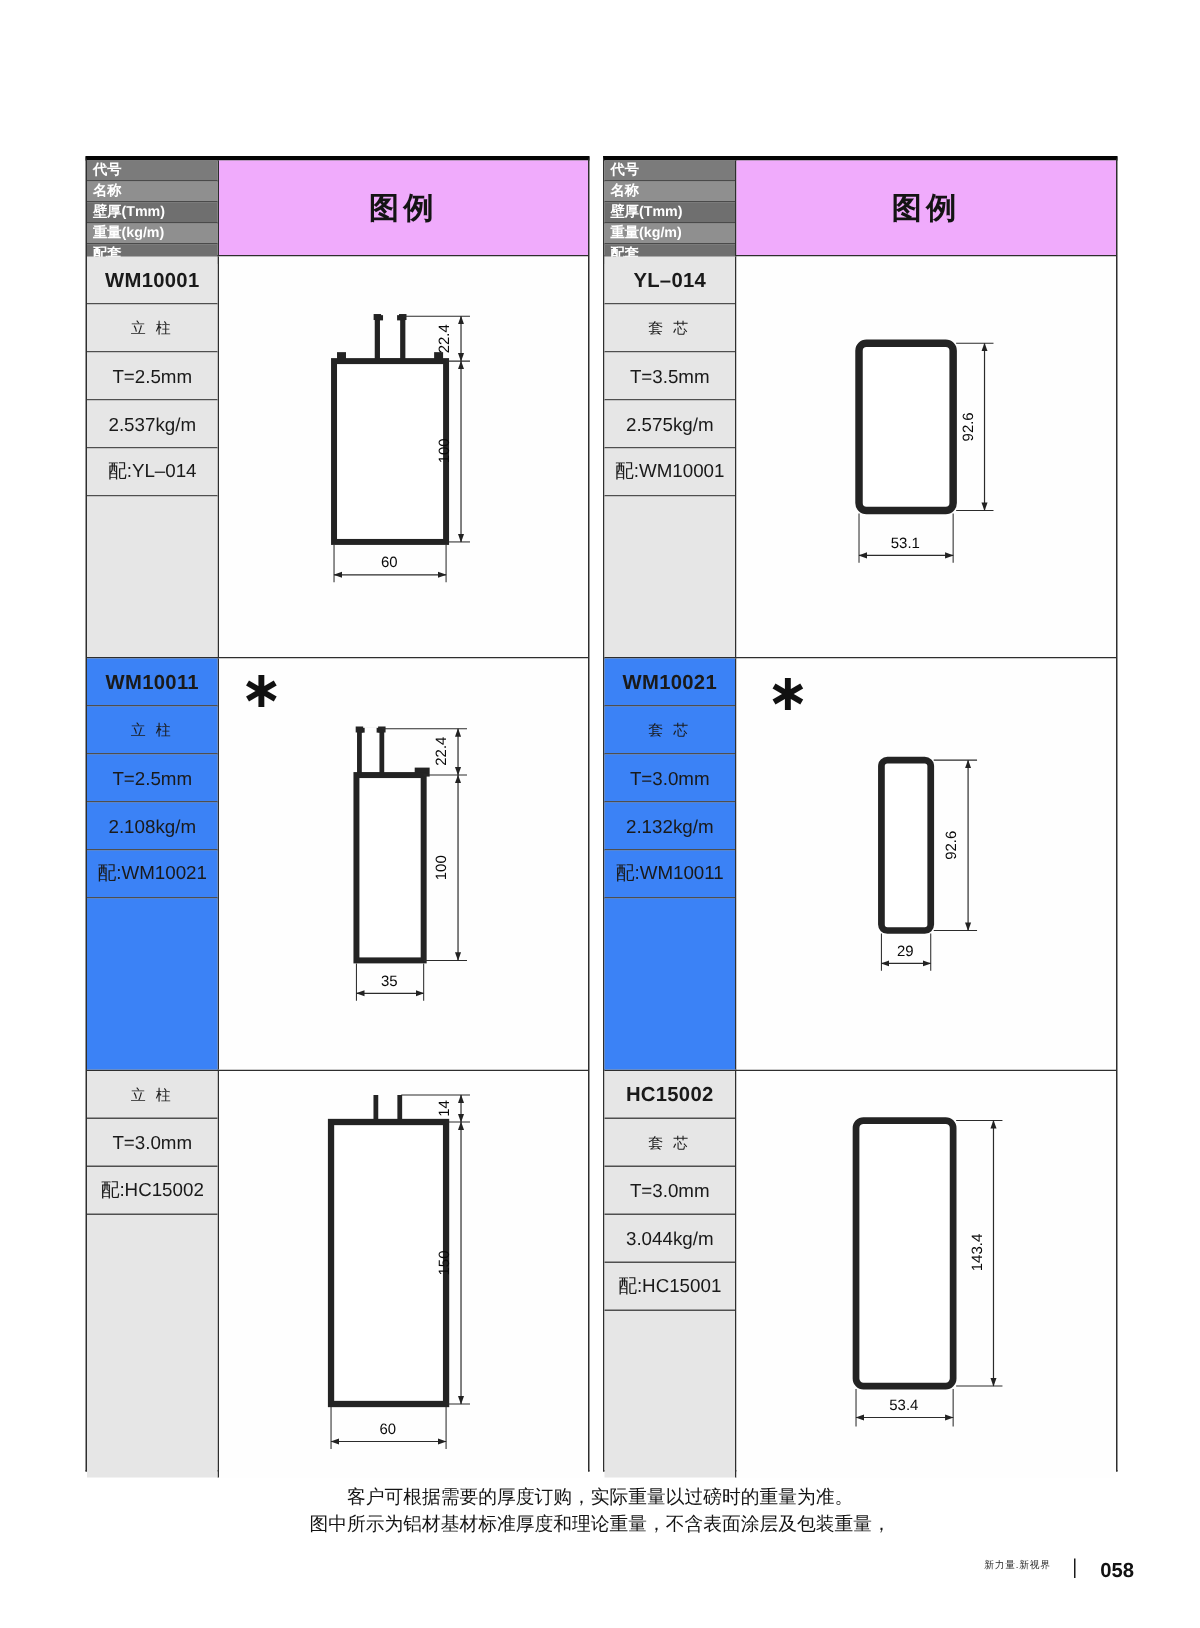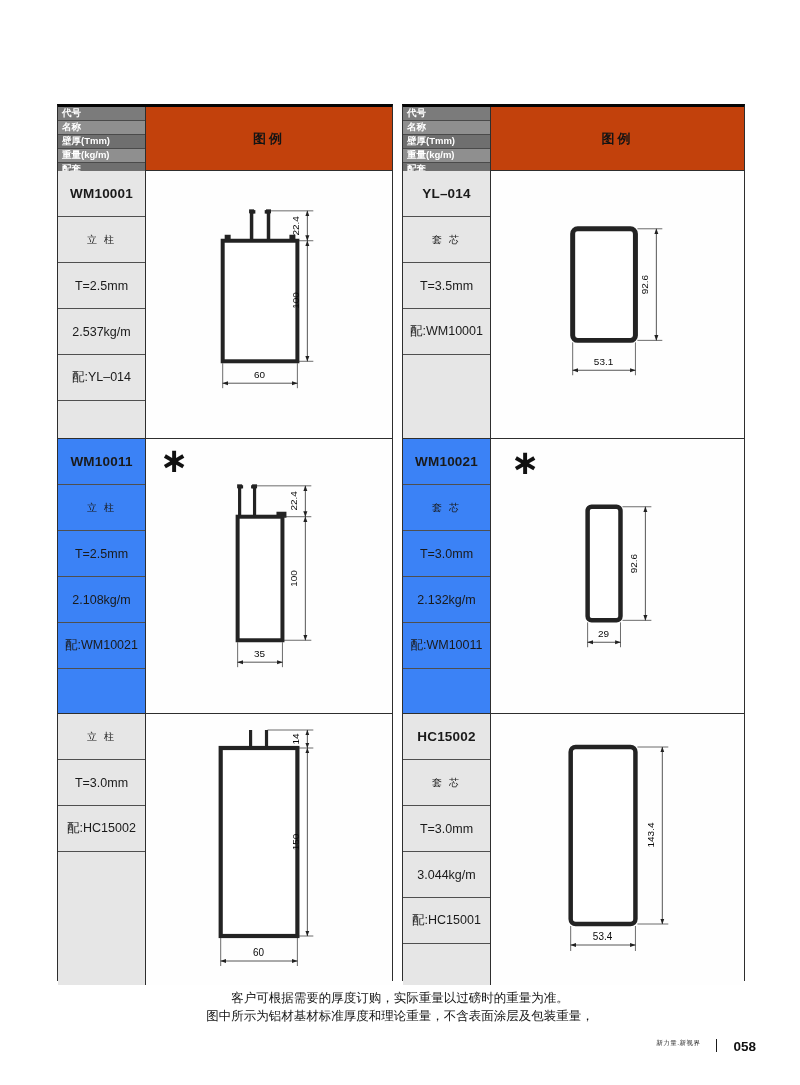--- a/index.html
+++ b/index.html
@@ -18,28 +18,28 @@
 
   
   .thead{display:flex;height:63px;border-bottom:1px solid #2e2e2e;}
   .thead-rows{width:88px;display:flex;flex-direction:column;box-sizing:border-box;border-right:1px solid #2e2e2e;}
   .hrow{flex:1;display:flex;align-items:center;padding-left:4px;color:#ffffff;
         font-size:9.5px;font-weight:bold;border-bottom:1px solid #4a4a4a;box-sizing:border-box;}
   .hrow:nth-child(odd){background:#6f6f6f;}
   .hrow:nth-child(even){background:#8f8f8f;}
   .hrow:first-child{background:#7b7b7b;}
   .hrow:last-child{border-bottom:none;}
-  .legend{flex:1;background:#c2410c;display:flex;align-items:center;justify-content:center;
-          font-size:13px;font-weight:bold;letter-spacing:3px;color:#141414;}
+  .legend{flex:1;background:#f0abfc;display:flex;align-items:center;justify-content:center;
+          font-size:20px;font-weight:bold;letter-spacing:3px;color:#141414;}
 
   
   .block{display:flex;border-bottom:1px solid #2e2e2e;box-sizing:border-box;}
   .block:last-child{border-bottom:none;}
   .labels{width:88px;display:flex;flex-direction:column;border-right:1px solid #2e2e2e;box-sizing:border-box;}
-  .lcell{height:46px;display:flex;align-items:center;justify-content:center;
+  .lcell{height:32px;display:flex;align-items:center;justify-content:center;
          background:#e6e6e6;border-bottom:1px solid #4f4f4f;box-sizing:border-box;
          font-size:12.5px;text-align:center;}
   .lfill{flex:1;background:#e6e6e6;}
   .block.hl .lcell,.block.hl .lfill{background:#3b82f6;}
   .code{font-weight:bold;font-size:13.5px;letter-spacing:.2px;}
   .cname{font-size:10px;letter-spacing:2px;}
   .drawing{flex:1;position:relative;background:#fefefe;}
   .drawing svg{position:absolute;left:0;top:0;width:100%;height:100%;}
   .ast{position:absolute;left:14px;top:4px;font-size:34px;font-weight:bold;color:#111;line-height:34px;}
 
@@ -198,20 +198,21 @@
       <div class="hrow">配套</div>
     </div>
     <div class="legend">图例</div>
   </div>
 
   <div class="block" style="height:268px">
     <div class="labels">
       <div class="lcell code">YL–014</div>
       <div class="lcell cname">套 芯</div>
       <div class="lcell">T=3.5mm</div>
+      <div class="lcell">2.575kg/m</div>
       <div class="lcell">配:WM10001</div>
       <div class="lfill"></div>
     </div>
     <div class="drawing">
       <svg viewBox="0 0 254 268" preserveAspectRatio="none">
 
         <rect class="prof" x="82" y="58" width="63" height="112" rx="5" stroke-width="5"></rect>
 
         <line class="ext" x1="147" y1="58" x2="172" y2="58"></line>
         <line class="ext" x1="147" y1="170" x2="172" y2="170"></line>

